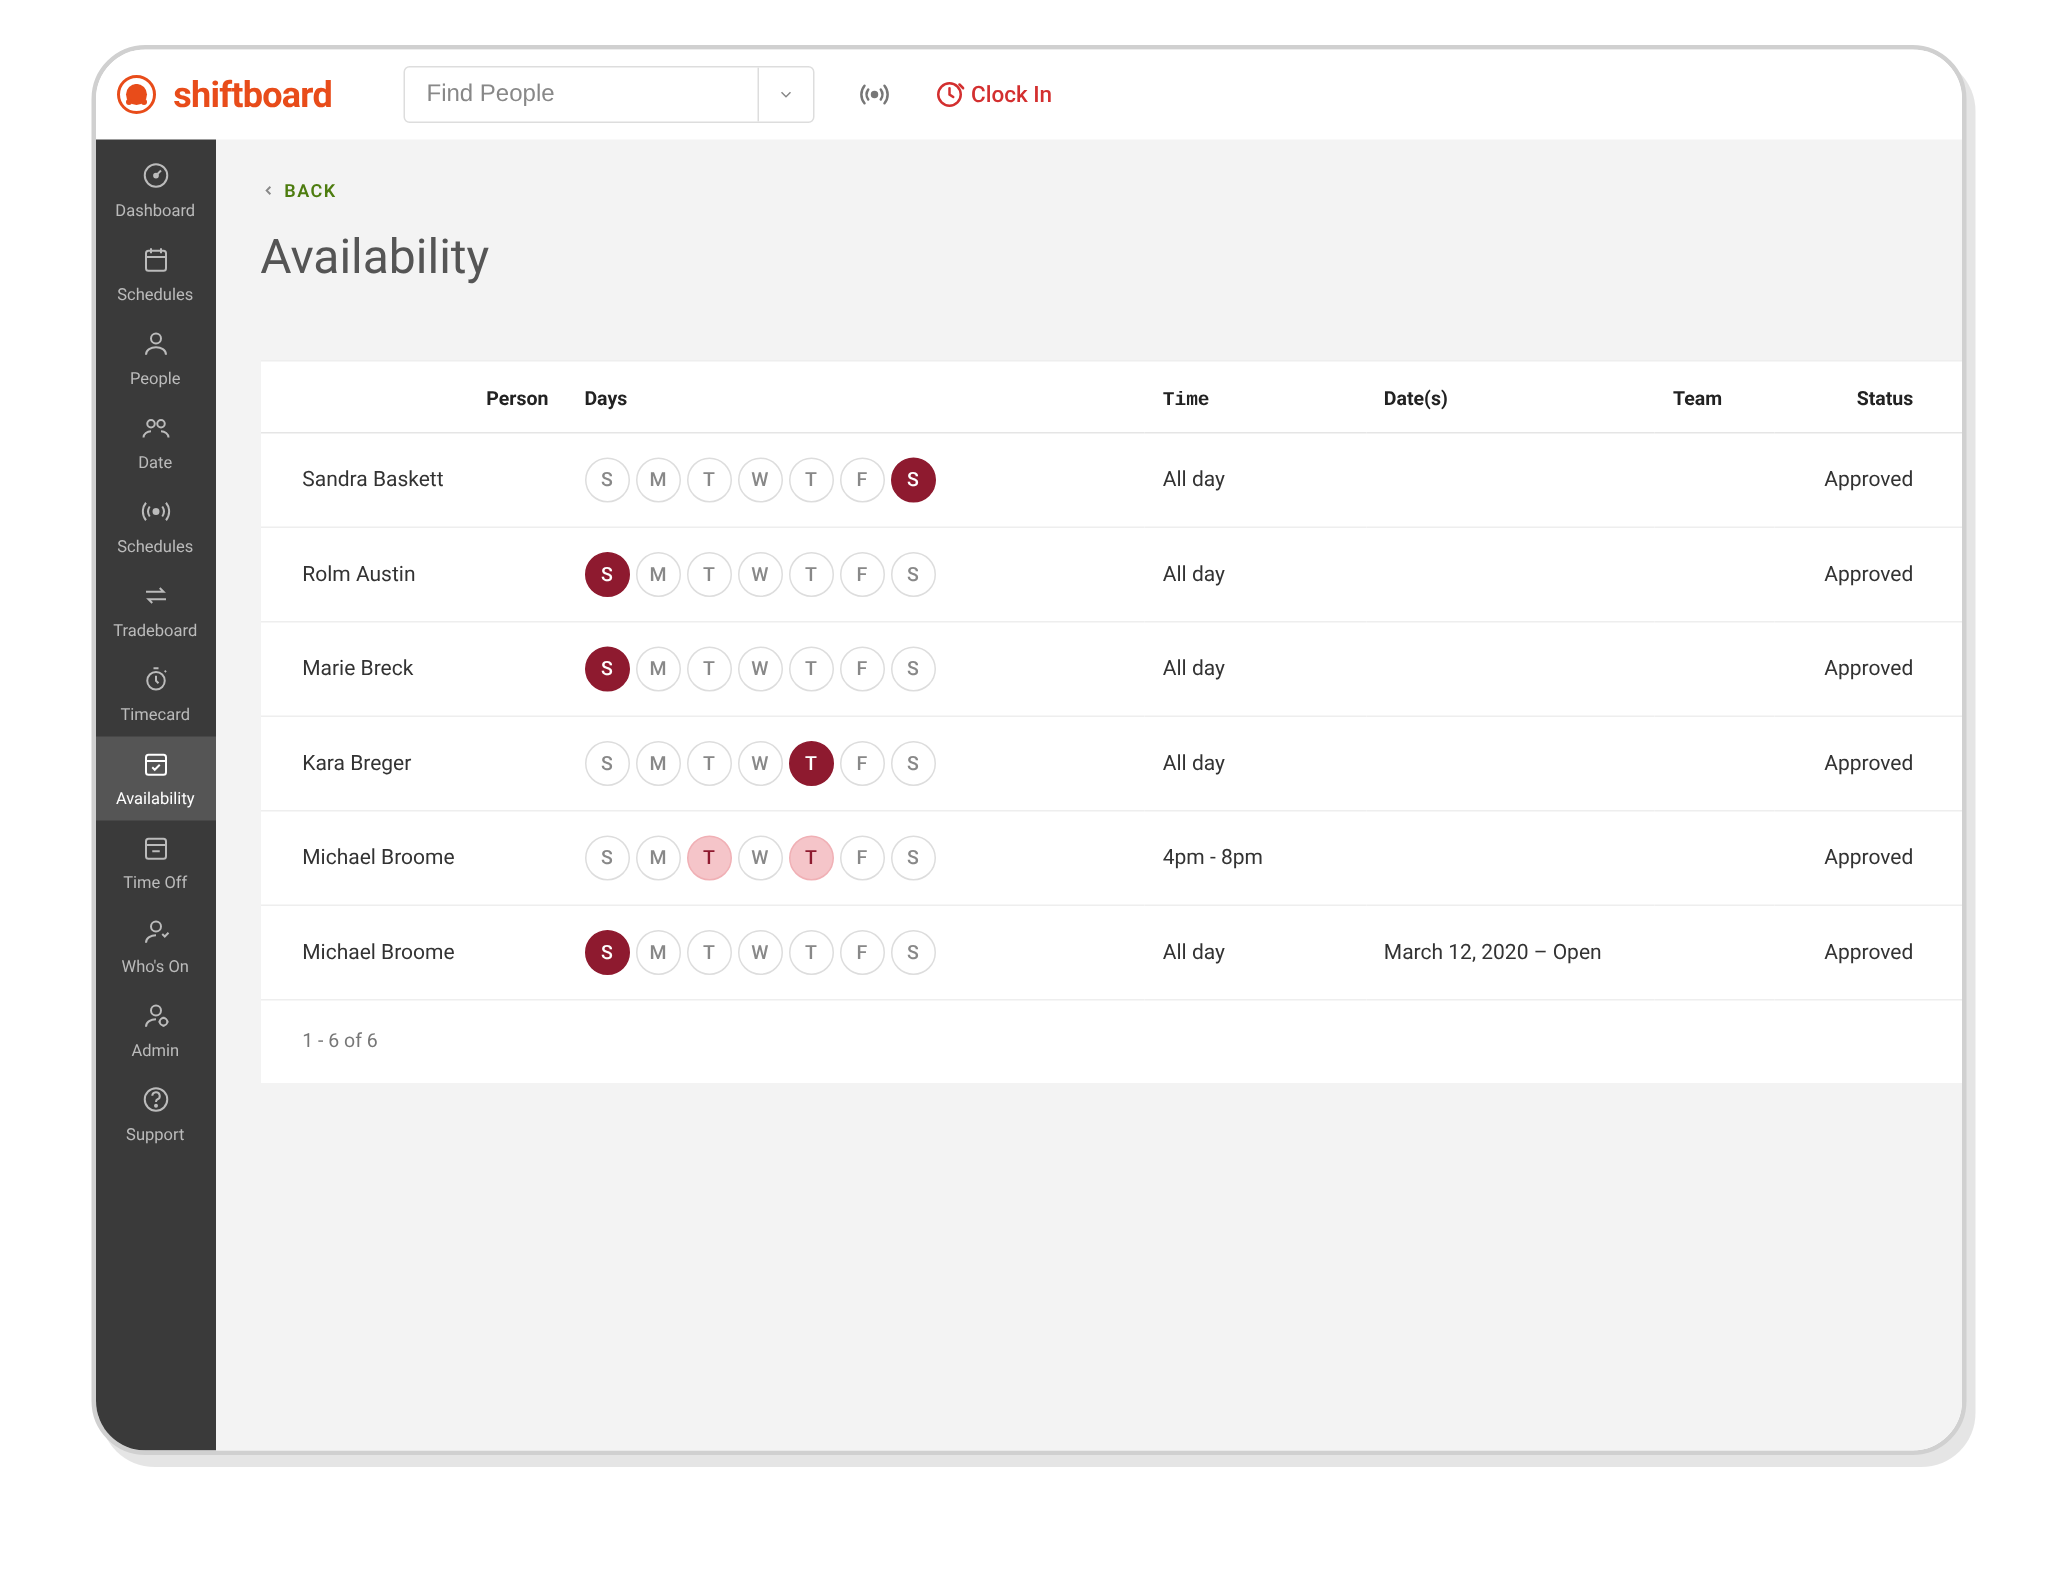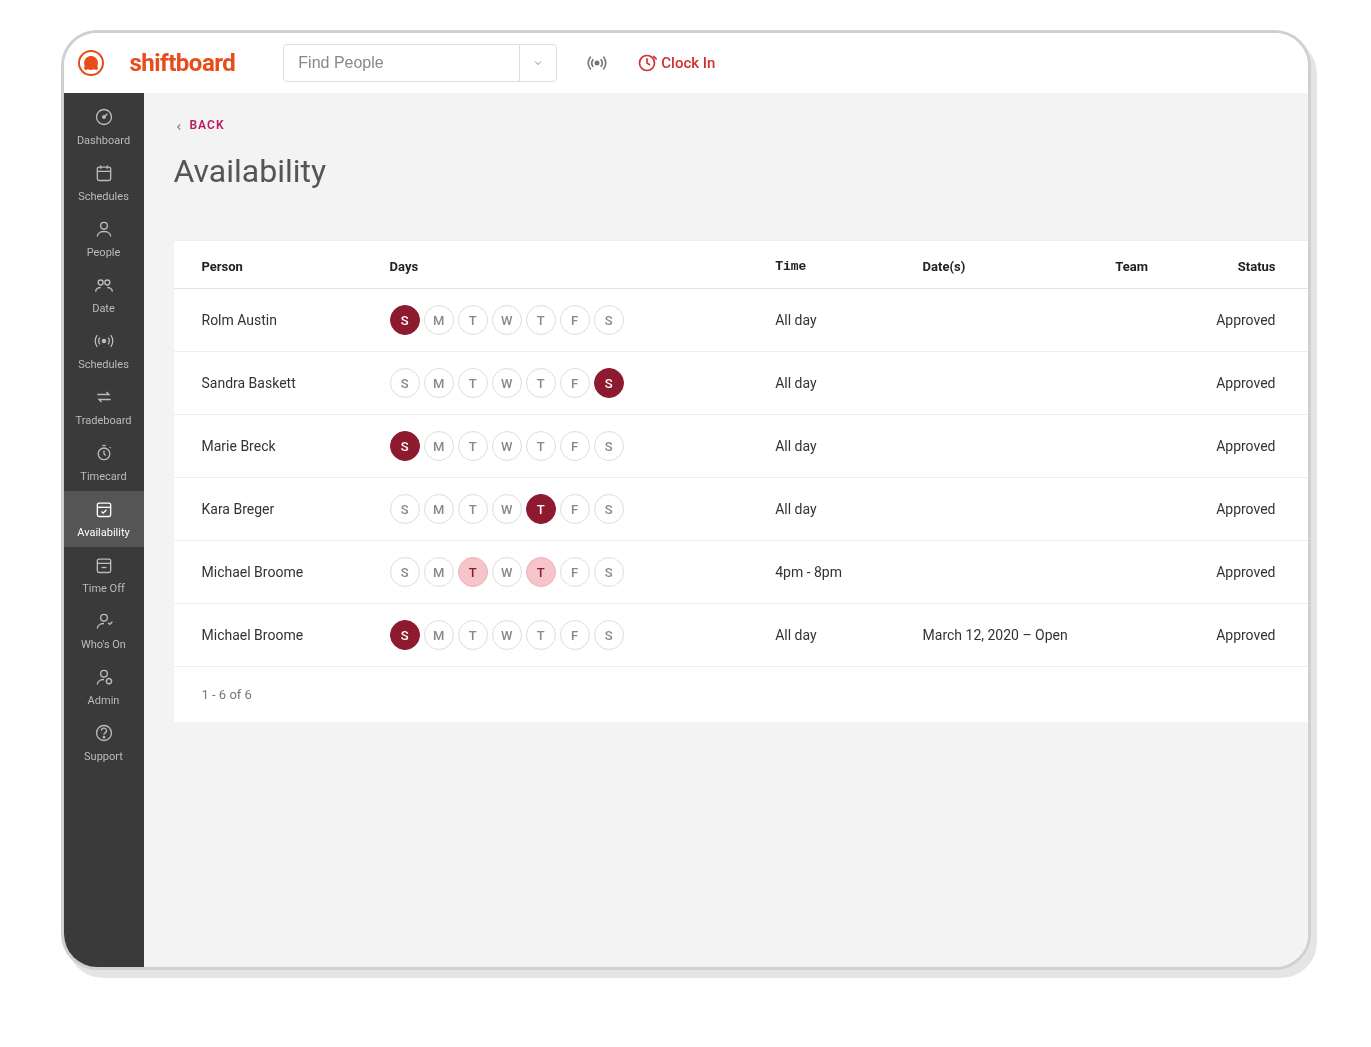--- a/index.html
+++ b/index.html
@@ -22,21 +22,21 @@
   height: 60px;
   display: flex;
   align-items: center;
   padding: 0 10px;
   background: #fff;
   gap: 20px;
 }
 .logo-wrap {
   display: flex;
   align-items: center;
-  gap: 26px;
+  gap: 12px;
   padding: 0 8px 0 4px;
 }
 .logo-mark {
   width: 26px; height: 26px;
   border: 2px solid #e84c1a;
   border-radius: 50%;
   display: flex; align-items: center; justify-content: center;
 }
 .logo-mark span {
   width: 4px; height: 4px; background: #e84c1a; border-radius: 50%;
@@ -89,37 +89,37 @@
 }
 .sidebar-item.active { background: #555; color: #fff; }
 .sidebar-item svg { stroke: currentColor; }
 
 
 .main {
   flex: 1; background: #f3f3f3; overflow: auto;
 }
 .container { padding: 24px 0 24px 30px; }
 .back-link {
-  font-size: 12px; color: #be185d; font-weight: 600; letter-spacing: 1px;
-  display: inline-flex; align-items: flex-end; gap: 6px; cursor: pointer;
+  font-size: 12px; color: #4d7c0f; font-weight: 600; letter-spacing: 1px;
+  display: inline-flex; align-items: center; gap: 6px; cursor: pointer;
 }
 .page-title { font-size: 32px; color: #555; font-weight: 400; margin-top: 16px; }
 
 
 .card {
   background: #fff; margin-top: 50px;
   border-top: 1px solid #eee;
 }
 table { width: 100%; border-collapse: collapse; }
 thead th {
   text-align: left; font-size: 13px; font-weight: 700; color: #222;
   padding: 18px 12px 14px;
   border-bottom: 1px solid #e5e5e5;
 }
-thead th:first-child { padding-left: 28px; }
+thead th:first-child { padding-left: 28px; text-align: right; }
 tbody td {
   padding: 16px 12px; font-size: 14px; color: #333;
   border-bottom: 1px solid #eee;
 }
 tbody td:first-child { padding-left: 28px; }
 .day-row { display: flex; gap: 4px; }
 .day-chip {
   width: 30px; height: 30px; border-radius: 50%;
   display: flex; align-items: center; justify-content: center;
   font-size: 13px; font-weight: 500; color: #888;
@@ -295,48 +295,48 @@
                     <th style="width: 18%;">Person</th>
                     <th style="width: 34%;">Days</th>
                     <th style="width: 13%; font-family: Liberation Mono, monospace;">Time</th>
                     <th style="width: 17%;">Date(s)</th>
                     <th style="width: 7%;">Team</th>
                     <th style="width: 11%; text-align: right; padding-right: 32px;">Status</th>
                   </tr>
             </thead>
             <tbody id="tbody">
                   <tr>
+                    <td>Sandra Baskett</td>
+                    <td>
+                      <div class="day-row">
+                        <span class="day-chip">S</span>
+                        <span class="day-chip">M</span>
+                        <span class="day-chip">T</span>
+                        <span class="day-chip">W</span>
+                        <span class="day-chip">T</span>
+                        <span class="day-chip">F</span>
+                        <span class="day-chip selected">S</span>
+                      </div>
+                    </td>
+                    <td>All day</td>
+                    <td></td>
+                    <td></td>
+                    <td style="text-align: right; padding-right: 32px;">Approved</td>
+                  </tr>
+                  <tr>
                     <td>Rolm Austin</td>
                     <td>
                       <div class="day-row">
                         <span class="day-chip selected">S</span>
                         <span class="day-chip">M</span>
                         <span class="day-chip">T</span>
                         <span class="day-chip">W</span>
                         <span class="day-chip">T</span>
                         <span class="day-chip">F</span>
                         <span class="day-chip">S</span>
-                      </div>
-                    </td>
-                    <td>All day</td>
-                    <td></td>
-                    <td></td>
-                    <td style="text-align: right; padding-right: 32px;">Approved</td>
-                  </tr>
-                  <tr>
-                    <td>Sandra Baskett</td>
-                    <td>
-                      <div class="day-row">
-                        <span class="day-chip">S</span>
-                        <span class="day-chip">M</span>
-                        <span class="day-chip">T</span>
-                        <span class="day-chip">W</span>
-                        <span class="day-chip">T</span>
-                        <span class="day-chip">F</span>
-                        <span class="day-chip selected">S</span>
                       </div>
                     </td>
                     <td>All day</td>
                     <td></td>
                     <td></td>
                     <td style="text-align: right; padding-right: 32px;">Approved</td>
                   </tr>
                   <tr>
                     <td>Marie Breck</td>
                     <td>

